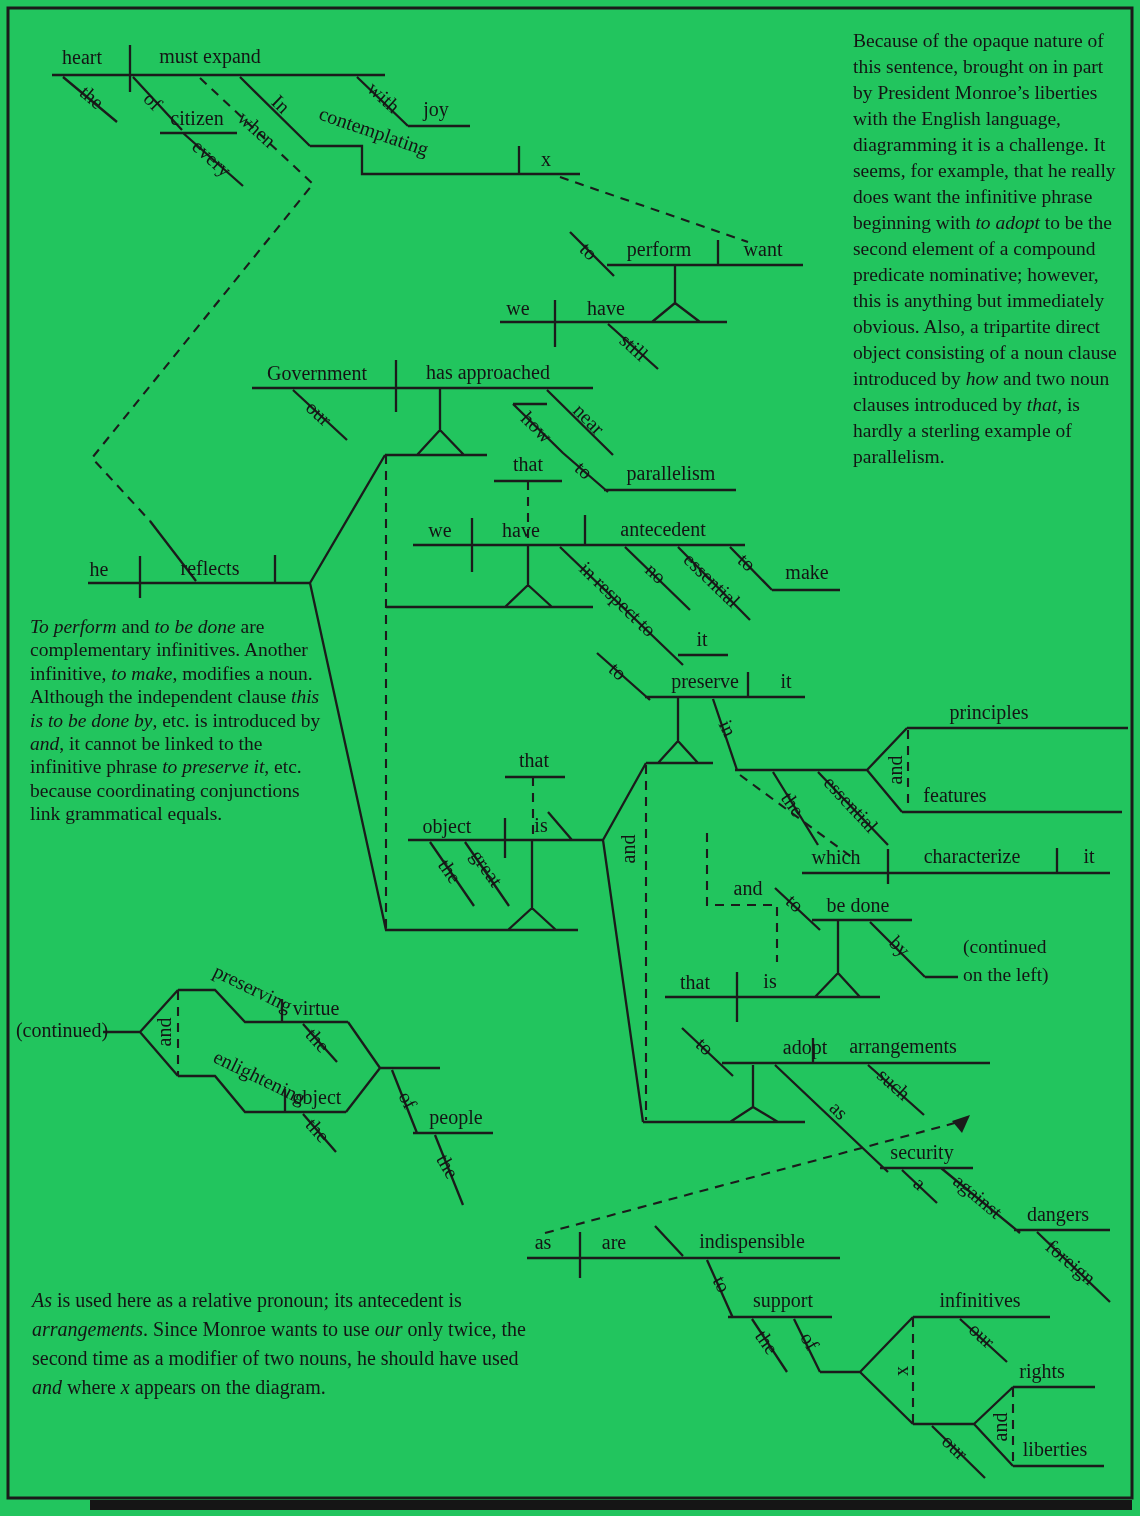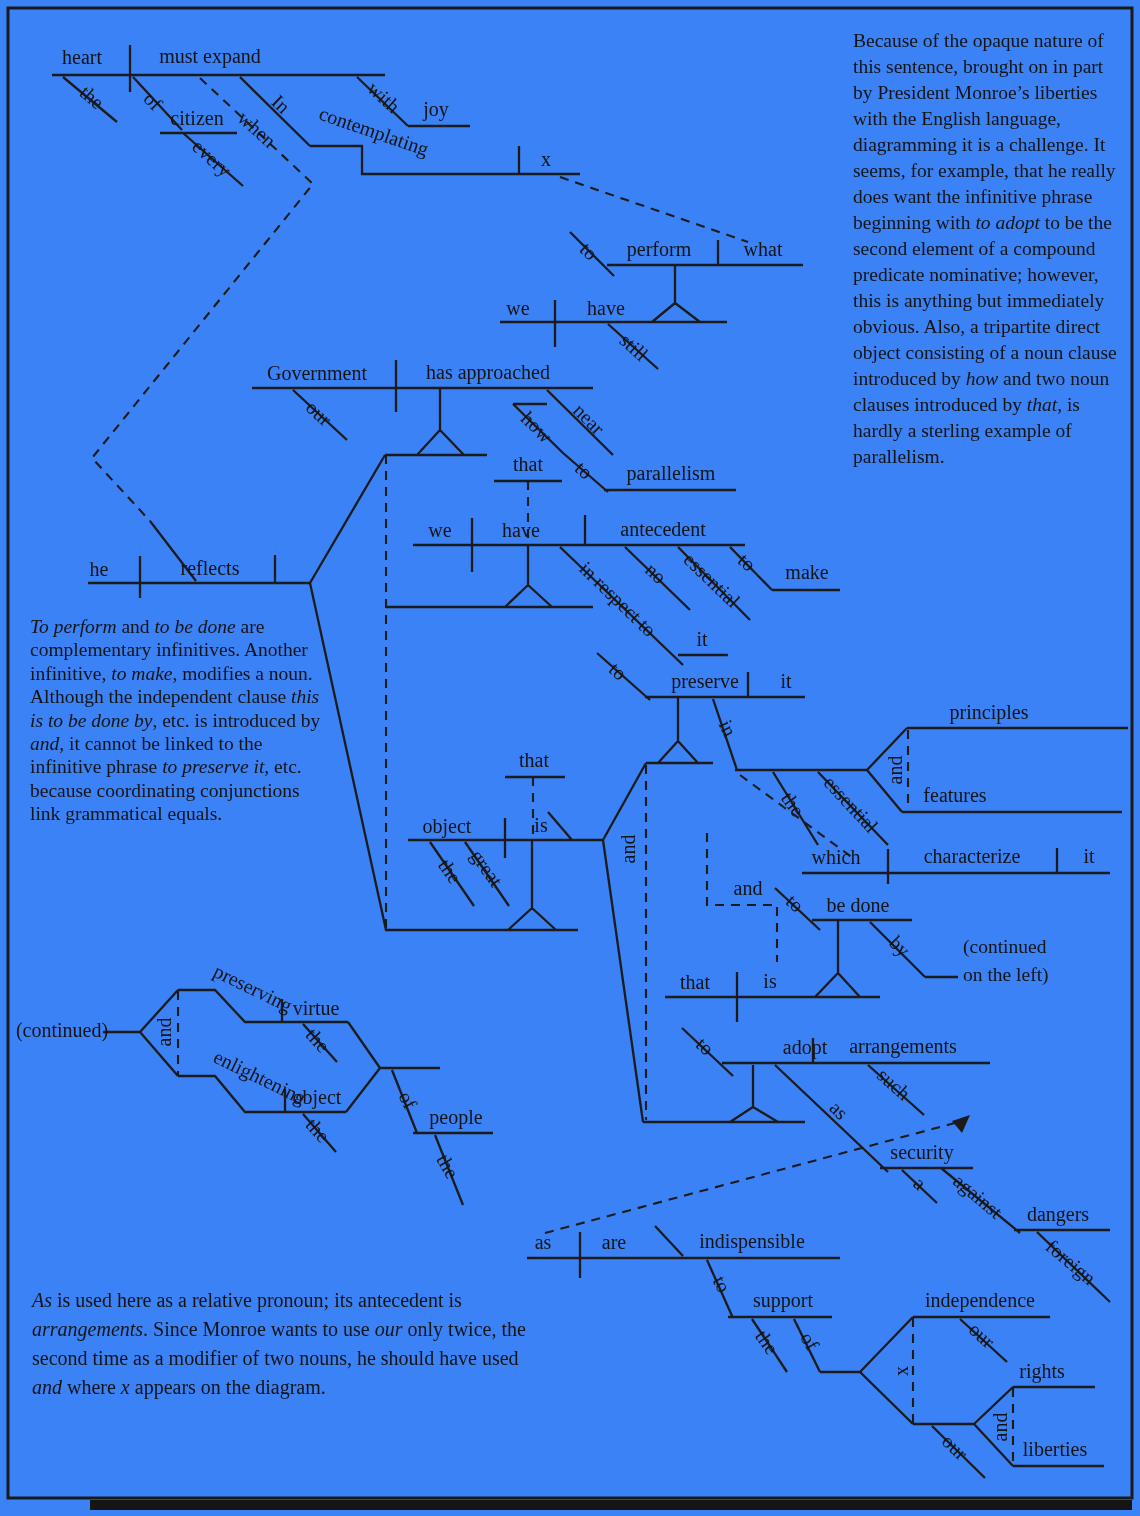--- a/index.html
+++ b/index.html
@@ -1,16 +1,16 @@
 <!DOCTYPE html>
 <html><head>
 <meta charset="utf-8">
 <style>
   html,body{margin:0;padding:0;background:#9a9a9a;}
-  .page{position:relative;width:1140px;height:1516px;margin:0 auto;background:#3b82f6;
+  .page{position:relative;width:1140px;height:1516px;margin:0 auto;background:#22c55e;
         font-family:"Liberation Serif","DejaVu Serif",serif;color:#141414;overflow:hidden;}
   svg.lines{position:absolute;left:0;top:0;}
   .lbl{position:absolute;font-size:20px;line-height:1;white-space:nowrap;
        transform:translate(-50%,-50%) rotate(var(--r,0deg));}
   .note{position:absolute;font-size:19.5px;line-height:26px;text-align:left;}
   .note.tight{line-height:23.4px;}
   .note.big{font-size:20px;line-height:29px;}
   .it{font-style:italic;}
   .blockline{display:block;}
 </style>
@@ -96,21 +96,21 @@
   <div class="lbl" style="left:212px;top:158px;--r:42deg">every</div>
   <div class="lbl" style="left:257px;top:129px;--r:42deg">when</div>
   <div class="lbl" style="left:281px;top:104px;--r:44deg">In</div>
   <div class="lbl" style="left:374px;top:131px;--r:19deg">contemplating</div>
   <div class="lbl" style="left:384px;top:97px;--r:42deg">with</div>
   <div class="lbl" style="left:436px;top:109px">joy</div>
   <div class="lbl" style="left:546px;top:159px">x</div>
 
   <div class="lbl" style="left:589px;top:251px;--r:45deg">to</div>
   <div class="lbl" style="left:659px;top:249px">perform</div>
-  <div class="lbl" style="left:763px;top:249px">what</div>
+  <div class="lbl" style="left:763px;top:249px">want</div>
   <div class="lbl" style="left:518px;top:308px">we</div>
   <div class="lbl" style="left:606px;top:308px">have</div>
   <div class="lbl" style="left:634px;top:347px;--r:42deg">still</div>
 
   <div class="lbl" style="left:317px;top:373px">Government</div>
   <div class="lbl" style="left:488px;top:372px">has approached</div>
   <div class="lbl" style="left:319px;top:413px;--r:42deg">our</div>
   <div class="lbl" style="left:589px;top:419px;--r:45deg">near</div>
   <div class="lbl" style="left:537px;top:427px;--r:45deg">how</div>
   <div class="lbl" style="left:584px;top:470px;--r:42deg">to</div>
@@ -171,21 +171,21 @@
 
   <div class="lbl" style="left:543px;top:1242px">as</div>
   <div class="lbl" style="left:614px;top:1242px">are</div>
   <div class="lbl" style="left:752px;top:1241px">indispensible</div>
   <div class="lbl" style="left:722px;top:1284px;--r:62deg">to</div>
   <div class="lbl" style="left:783px;top:1300px">support</div>
   <div class="lbl" style="left:767px;top:1342px;--r:55deg">the</div>
   <div class="lbl" style="left:810px;top:1341px;--r:60deg">of</div>
 
   <div class="lbl" style="left:901px;top:1371px;--r:-90deg">x</div>
-  <div class="lbl" style="left:980px;top:1300px">independence</div>
+  <div class="lbl" style="left:980px;top:1300px">infinitives</div>
   <div class="lbl" style="left:982px;top:1335px;--r:42deg">our</div>
   <div class="lbl" style="left:955px;top:1447px;--r:44deg">our</div>
   <div class="lbl" style="left:1000px;top:1427px;--r:-90deg">and</div>
   <div class="lbl" style="left:1042px;top:1371px">rights</div>
   <div class="lbl" style="left:1055px;top:1449px">liberties</div>
 
   <div class="lbl" style="left:62px;top:1030px">(continued)</div>
   <div class="lbl" style="left:164px;top:1032px;--r:-90deg">and</div>
   <div class="lbl" style="left:253px;top:988px;--r:26deg">preserving</div>
   <div class="lbl" style="left:316px;top:1008px">virtue</div>

